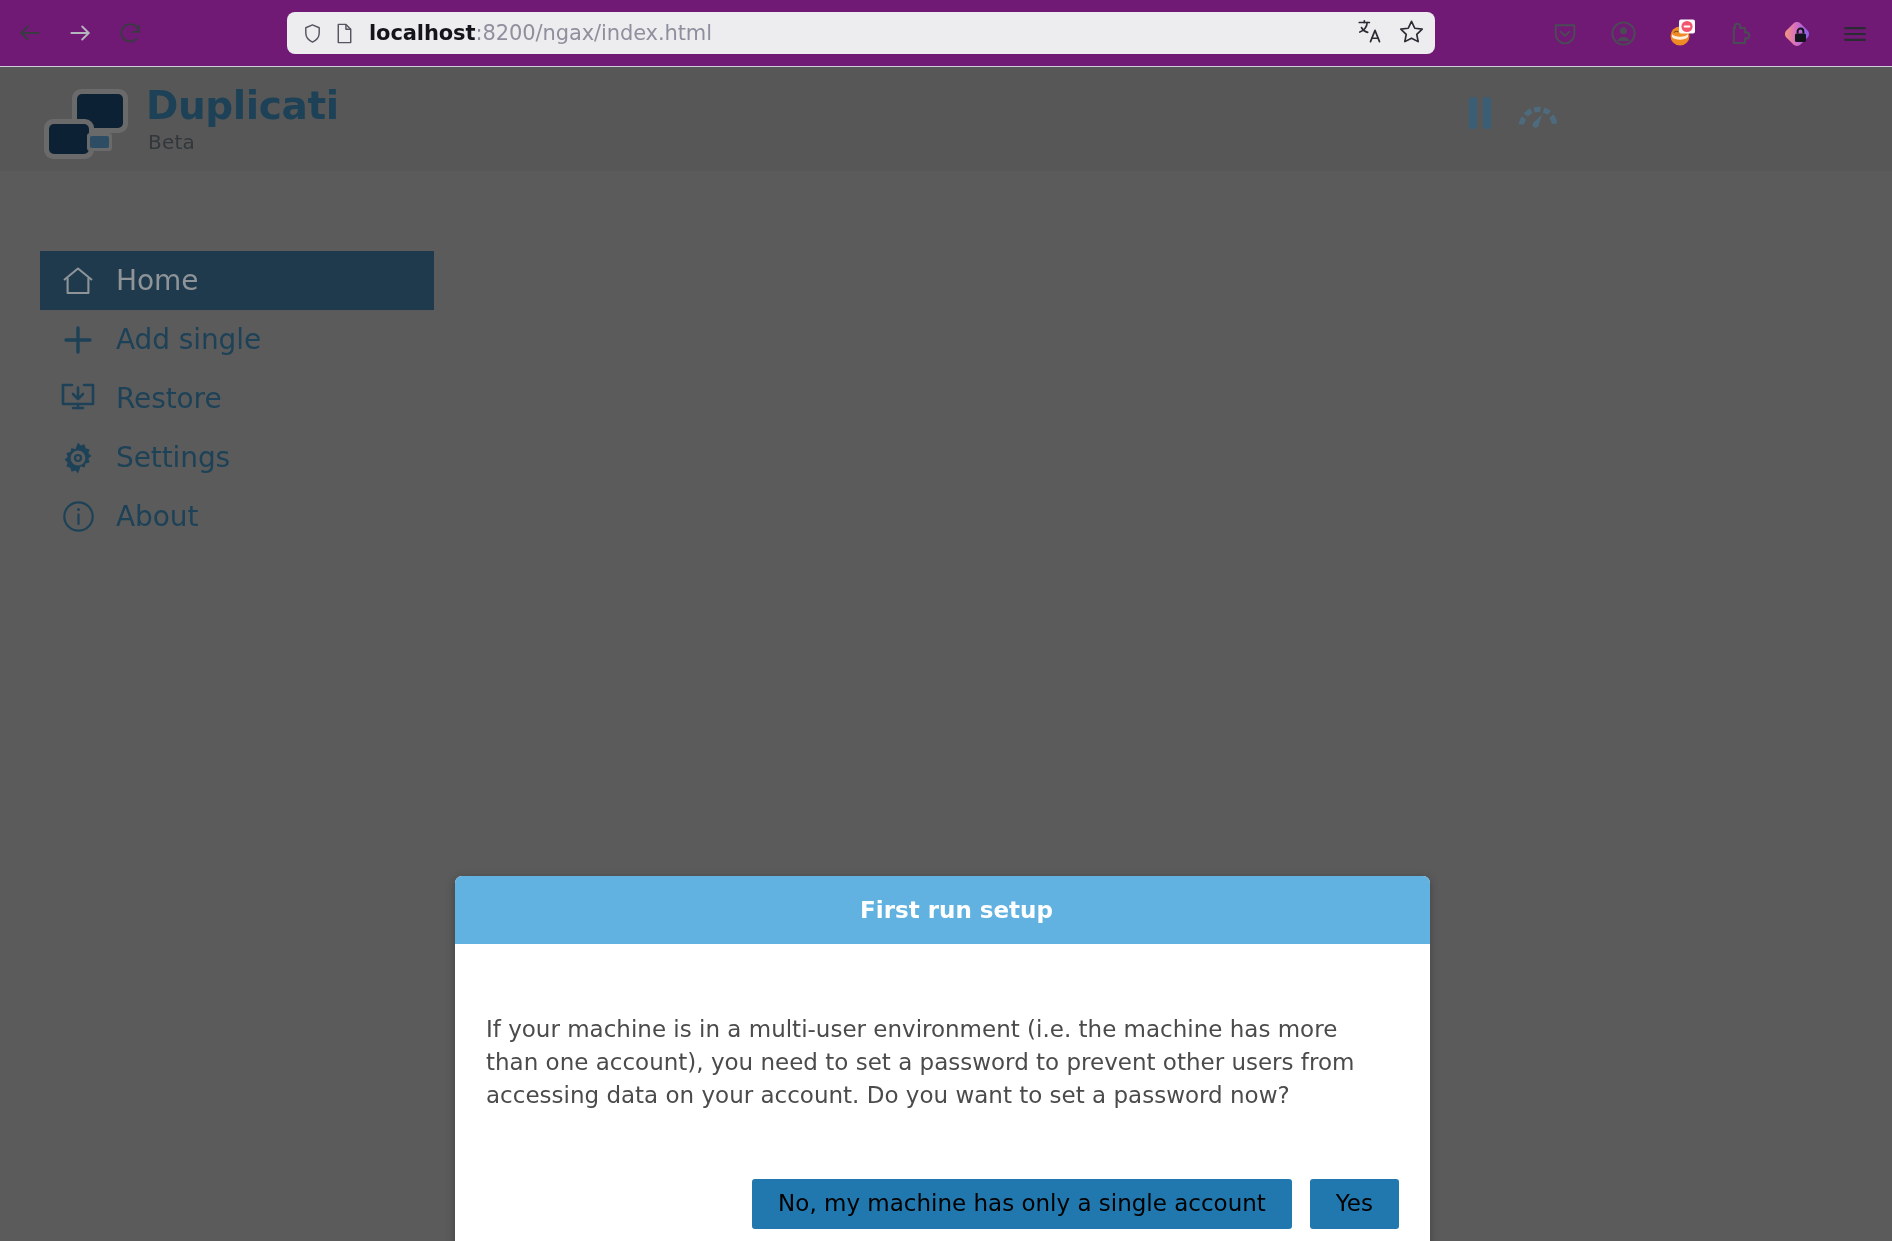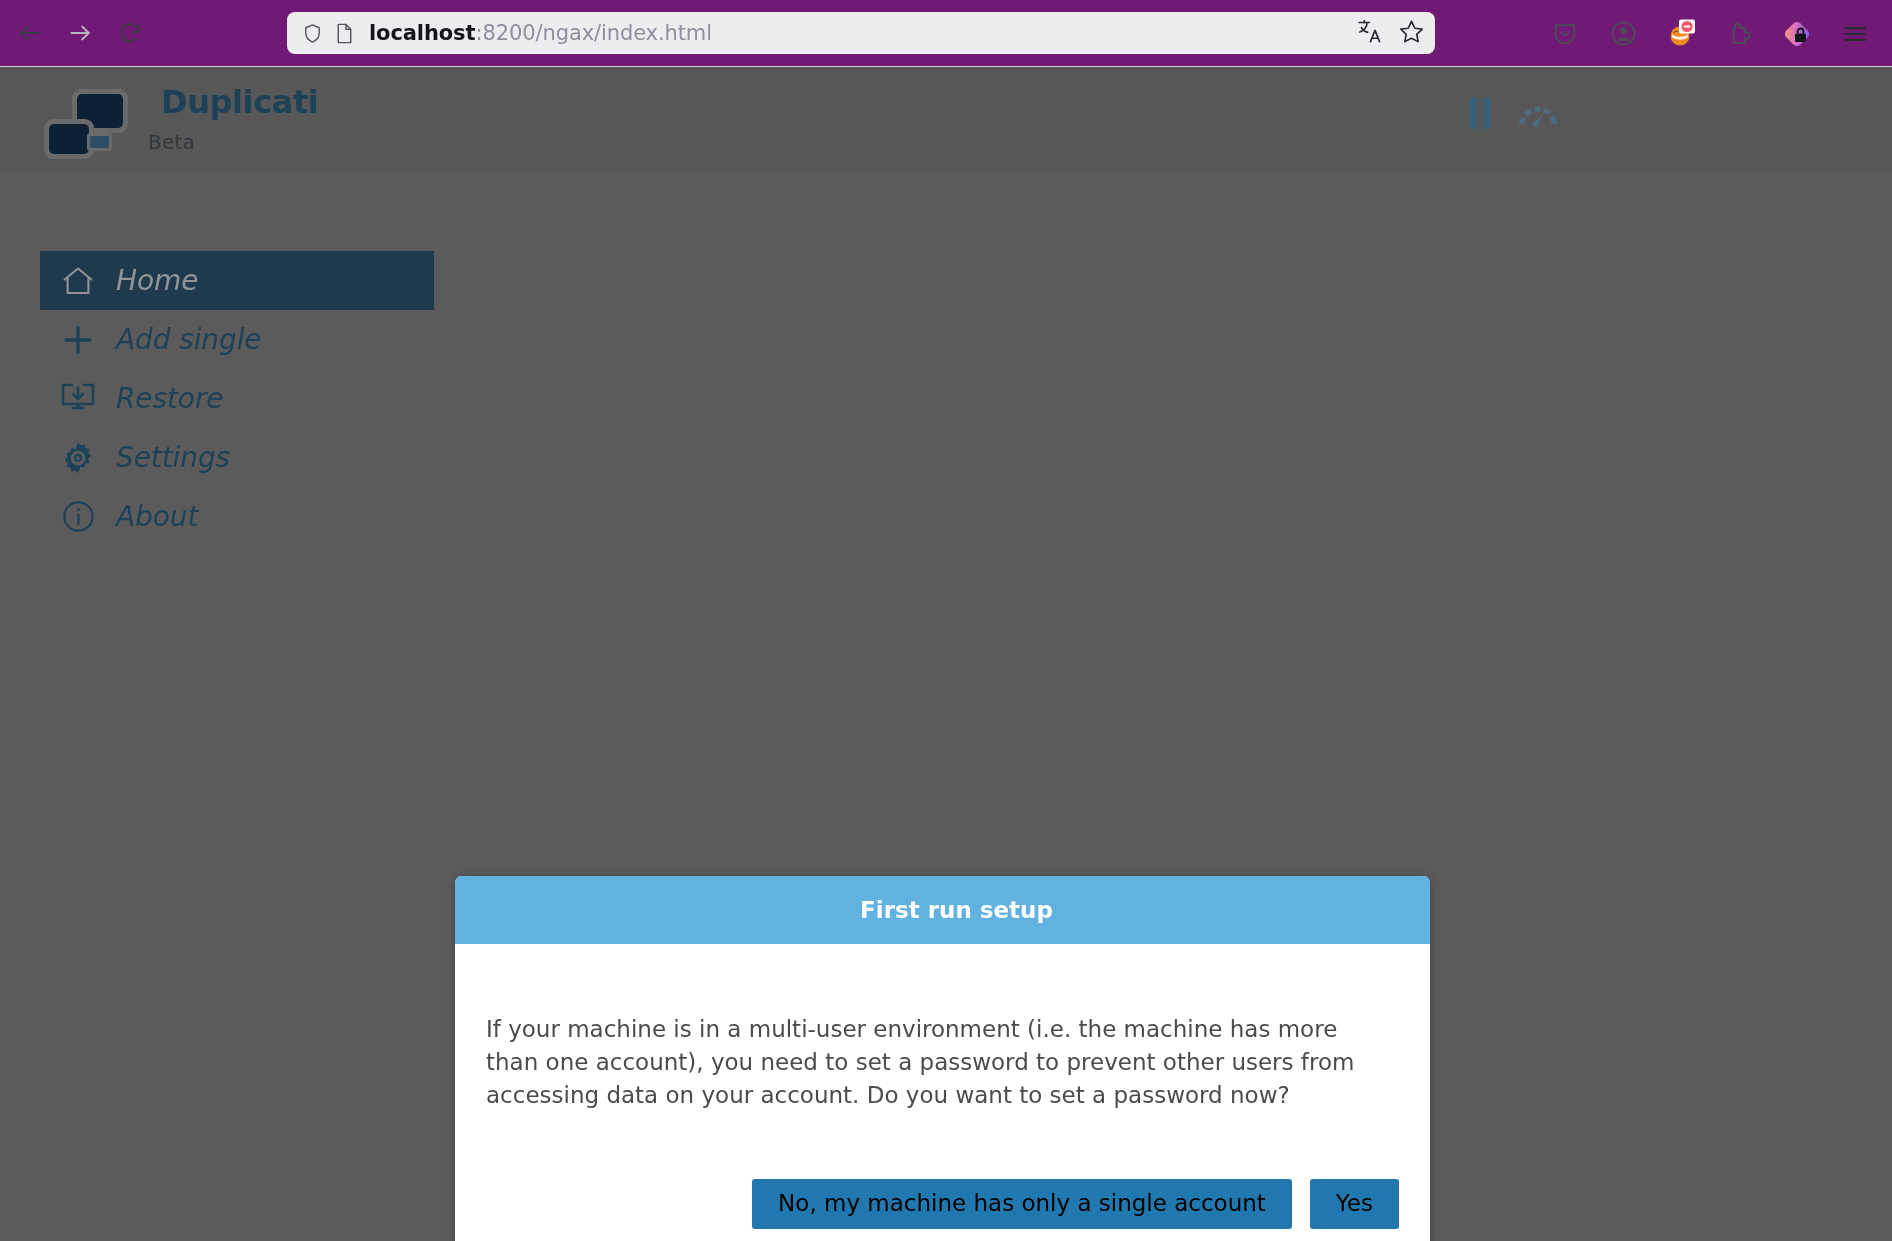--- a/index.html
+++ b/index.html
@@ -114,25 +114,24 @@
   }
   #brand-logo {
     position: absolute;
     left: 0; top: 10px;
     width: 92px; height: 72px;
   }
   #brand-title {
     position: absolute;
     left: 102px;
     top: 6px;
-    font-size: 32px;
+    font-size: 39px;
     font-weight: 700;
     color: #1d4257;
     letter-spacing: -0.4px;
-    margin-left: 15px;
   }
   #brand-sub {
     position: absolute;
     left: 104px;
     top: 53px;
     font-size: 20px;
     font-weight: 400;
     color: #32373b;
     letter-spacing: 0.2px;
   }
@@ -163,21 +162,20 @@
     gap: 22px;
   }
   .hdr-ctl { cursor: pointer; display: flex; align-items: center; }
 
   
   #sidenav {
     position: absolute;
     left: 40px;
     top: 184px;
     width: 394px;
-    font-style: italic;
   }
   .nav-item {
     display: flex;
     align-items: center;
     height: 59px;
     cursor: pointer;
   }
   .nav-item .nav-icon {
     width: 76px;
     display: flex;

